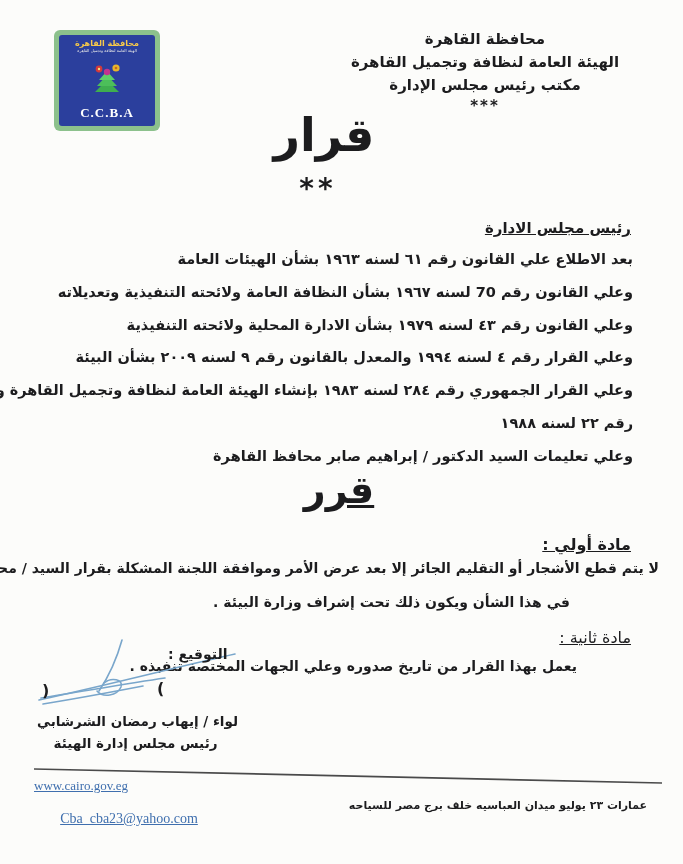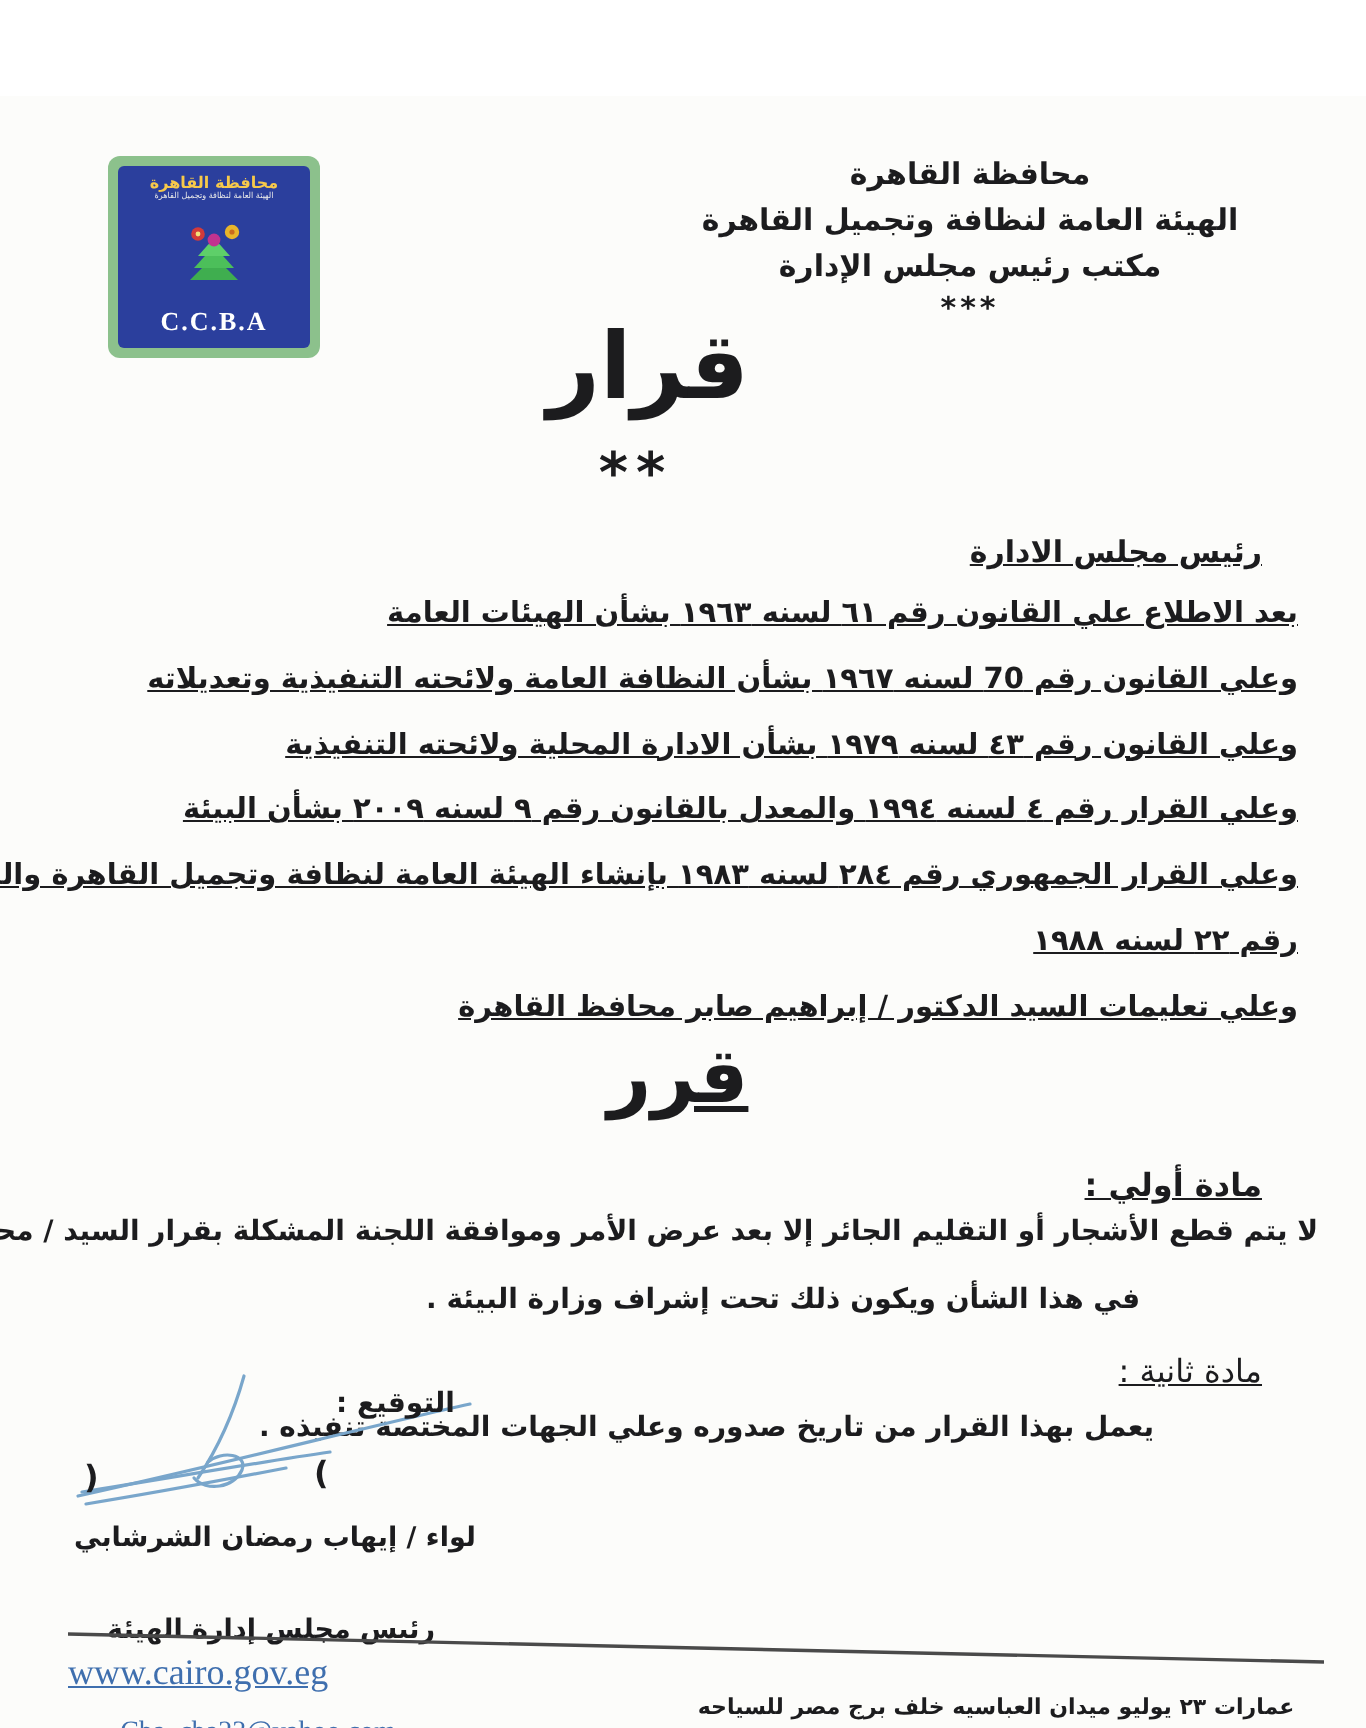--- a/index.html
+++ b/index.html
@@ -13,21 +13,21 @@
   *{margin:0;padding:0;box-sizing:border-box;}
   html,body{width:683px;height:864px;}
   body{
     font-family:"DejaVu Sans",sans-serif;
     background:#ffffff;
     color:var(--ink);
     position:relative;
     overflow:hidden;
   }
   .page{
-    position:absolute;inset:0;background:var(--paper);margin-top:48px;
+    position:absolute;inset:0;background:var(--paper);
   }
   
   .logo{
     position:absolute;left:54px;top:30px;width:106px;height:101px;
     background:var(--logo-border);
     border-radius:6px;
     padding:5px;
   }
   .logo-inner{
     width:100%;height:100%;
@@ -57,22 +57,22 @@
     font-size:28px;font-weight:bold;letter-spacing:4px;
   }
   
   .authority{
     position:absolute;top:219px;right:52px;
     font-size:15px;font-weight:bold;direction:rtl;
     text-decoration:underline;
     white-space:nowrap;
   }
   .preamble{
-    position:absolute;top:243px;right:34px;width:610px;
-    direction:rtl;text-align:right;text-decoration:underline;
+    position:absolute;top:243px;right:50px;width:610px;
+    direction:rtl;text-align:right;
   }
   .preamble-line{
     font-size:14.5px;font-weight:bold;line-height:32.8px;
     white-space:nowrap;
   }
   .decided{
     position:absolute;top:468px;left:0;width:660px;text-align:center;
     font-size:38px;font-weight:bold;direction:rtl;
     text-decoration:underline;
     padding-left:18px;
@@ -104,29 +104,29 @@
     font-size:14px;font-weight:bold;direction:rtl;white-space:nowrap;
   }
   .sig-paren-open{position:absolute;top:679px;left:157px;font-size:16px;font-weight:bold;}
   .sig-paren-close{position:absolute;top:681px;left:42px;font-size:16px;font-weight:bold;}
   .sig-scribble{position:absolute;left:25px;top:634px;}
   .sig-name{
     position:absolute;top:713px;left:38px;width:200px;text-align:center;
     font-size:13.5px;font-weight:bold;direction:rtl;white-space:nowrap;
   }
   .sig-title{
-    position:absolute;top:759px;left:48px;width:175px;text-align:center;
+    position:absolute;top:735px;left:48px;width:175px;text-align:center;
     font-size:13.5px;font-weight:bold;direction:rtl;white-space:nowrap;
   }
   
   .footer-rule{position:absolute;left:0;top:0;}
   .website{
     position:absolute;top:778px;left:34px;
     font-family:"Liberation Serif",serif;
-    font-size:18px;color:var(--link);text-decoration:underline;
+    font-size:13px;color:var(--link);text-decoration:underline;
   }
   .address{
     position:absolute;top:799px;left:330px;width:336px;text-align:center;
     font-size:11px;font-weight:bold;direction:rtl;white-space:nowrap;
   }
   .emails{
     position:absolute;top:809px;left:24px;width:210px;text-align:center;
   }
   .email-link{
     display:block;

